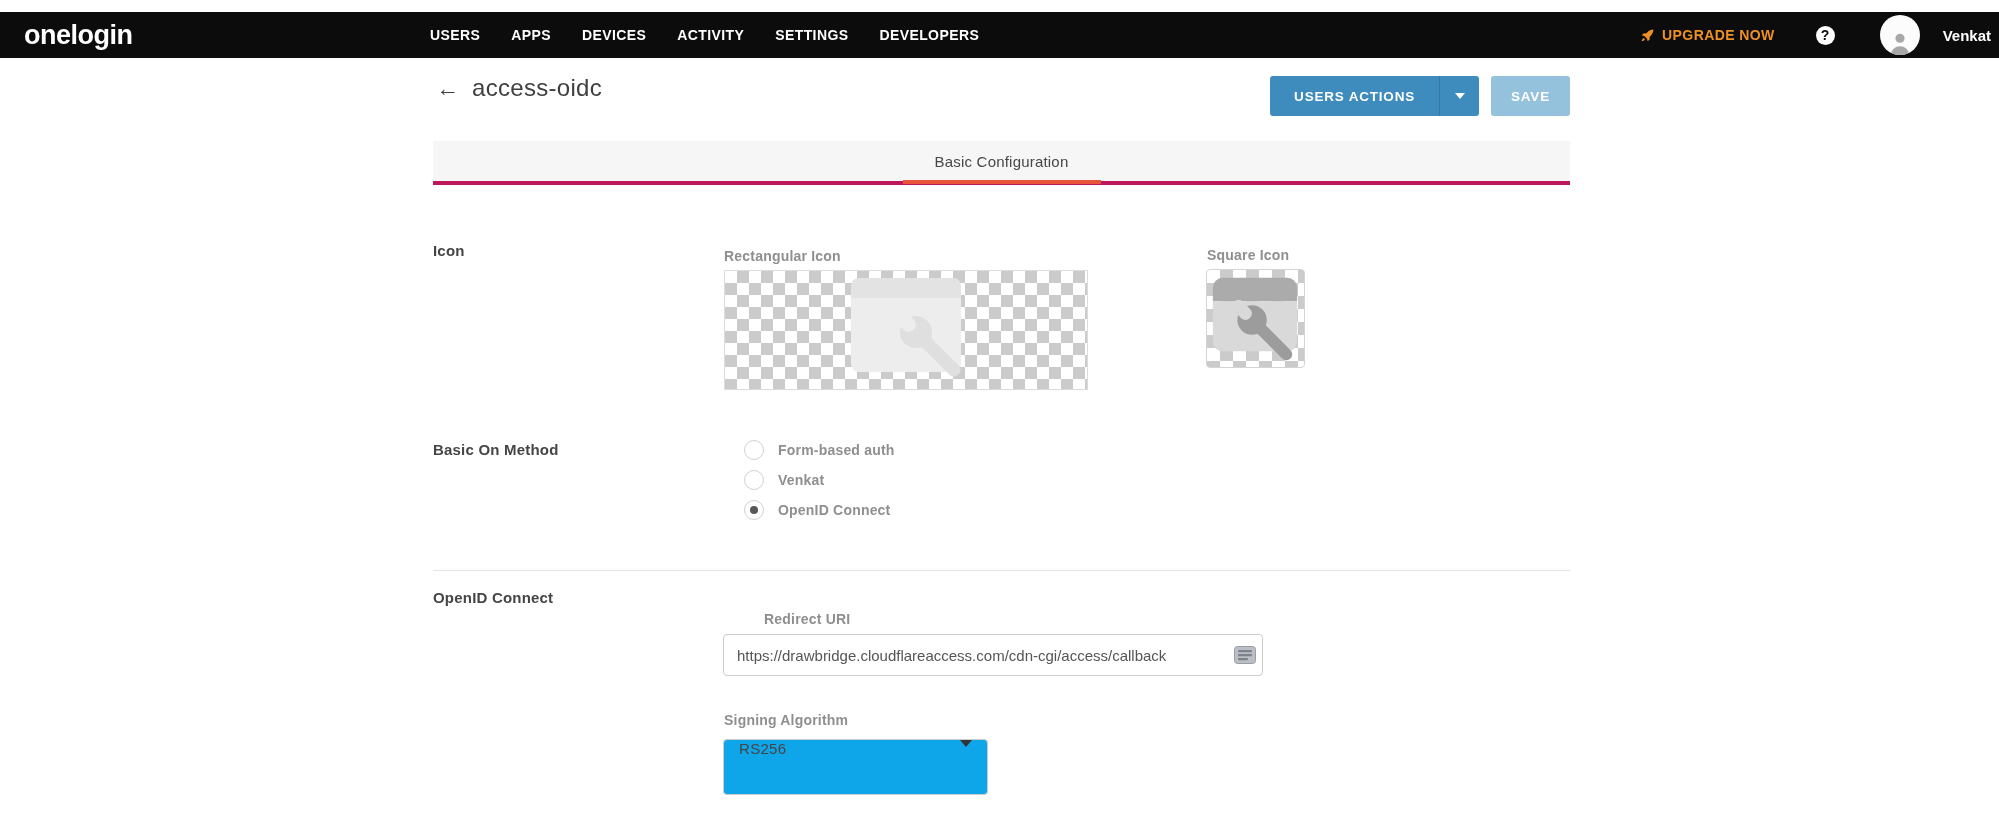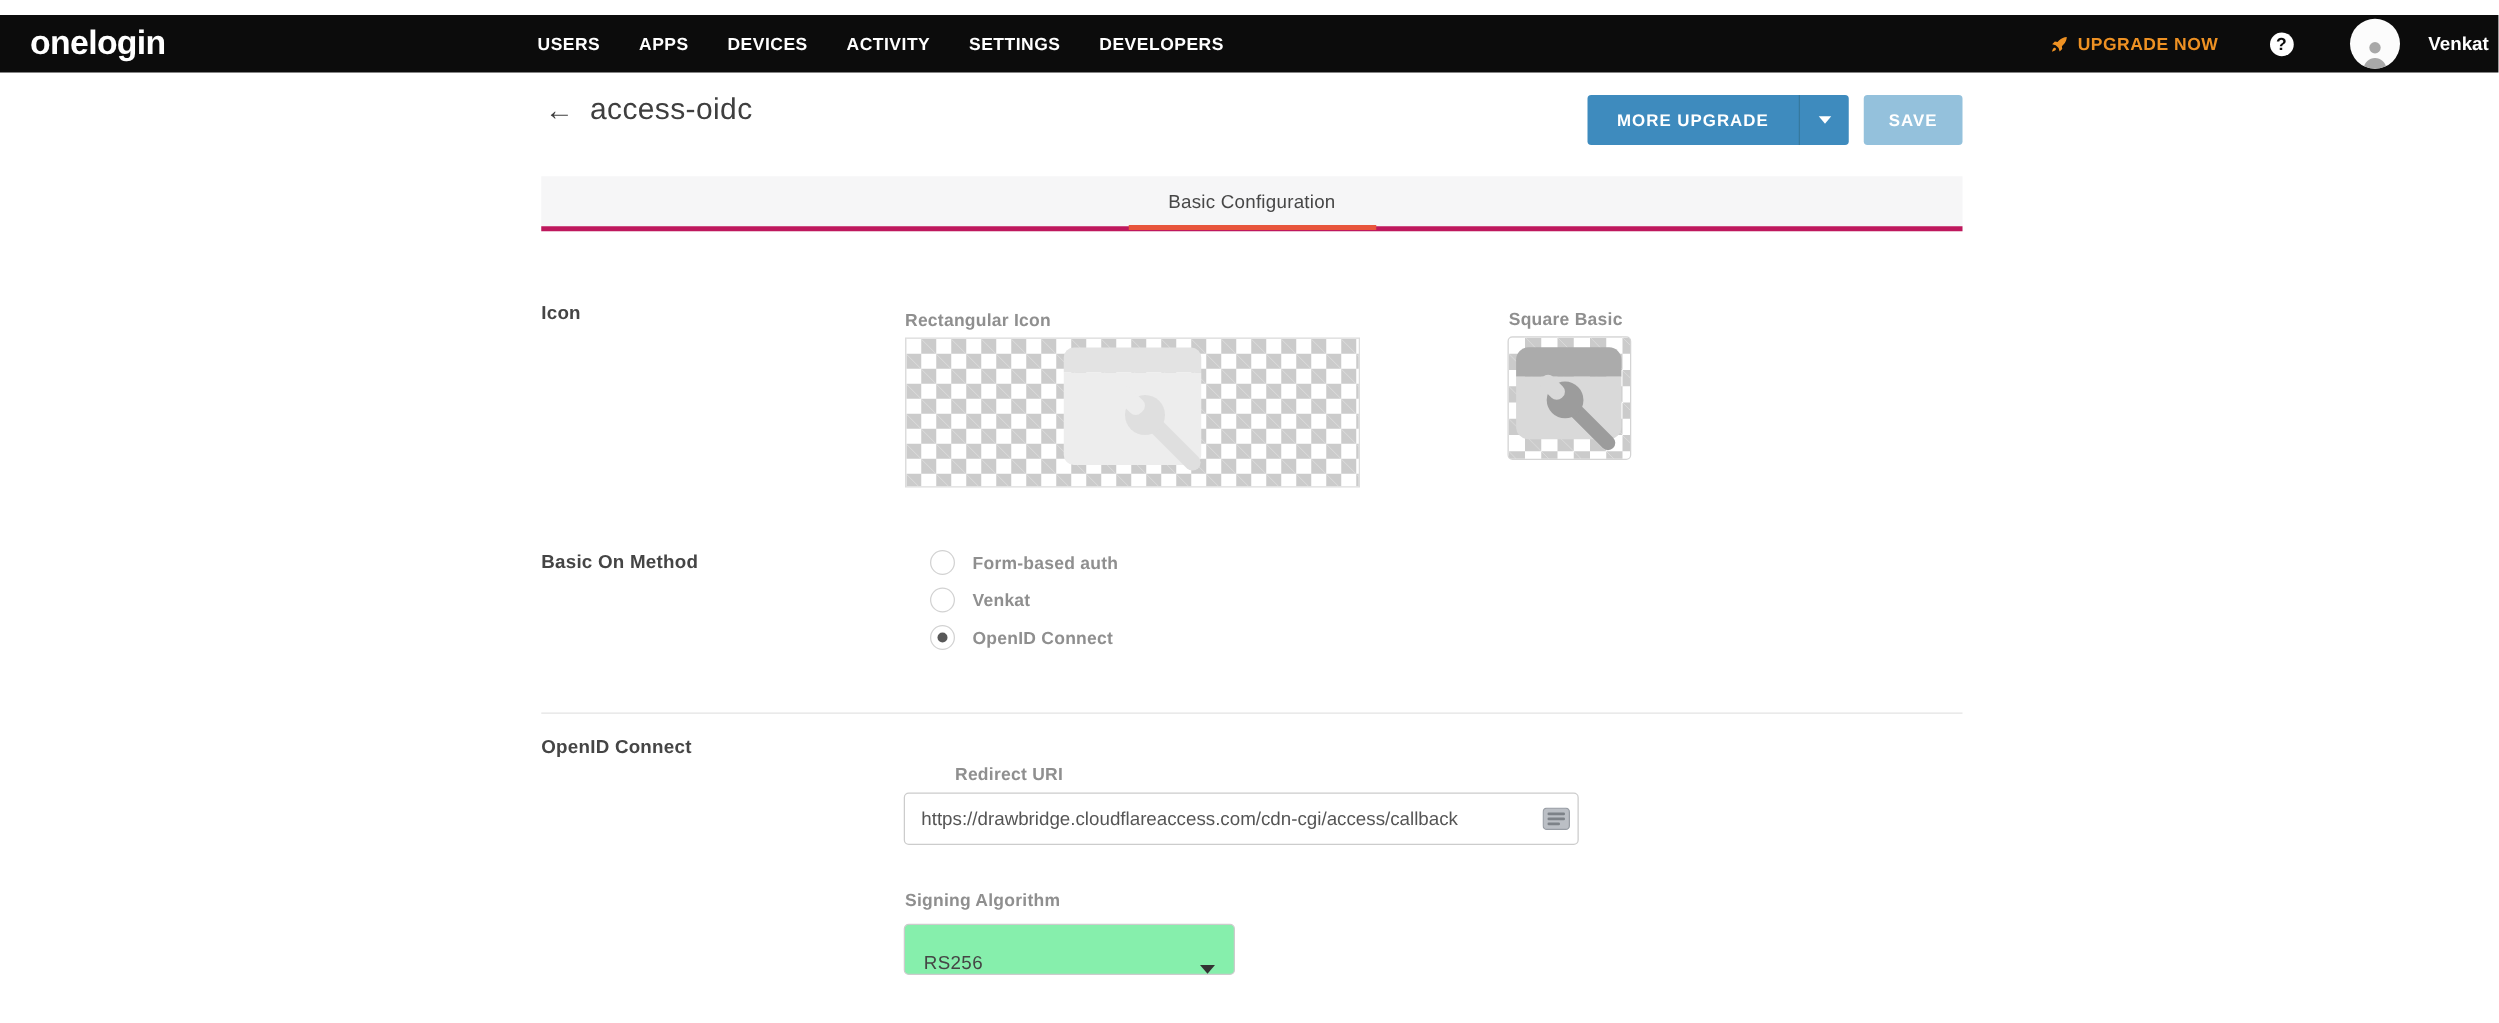--- a/index.html
+++ b/index.html
@@ -74,23 +74,23 @@
   .radio-label { font-size:14px; font-weight:600; color:#8f8f8f; letter-spacing:0.2px; }
 
   .divider { position:absolute; left:433px; top:570px; width:1137px; height:1px; background:#e4e4e4; }
 
   .uri-input-wrap { position:absolute; left:723px; top:634px; width:540px; height:42px; }
   .uri-input { width:100%; height:100%; border:1px solid #cccccc; border-radius:4px;
     padding:0 34px 0 13px; font-size:15px; color:#555; background:#fff; outline:none;
     font-family:"Liberation Sans","DejaVu Sans",sans-serif; }
   .autofill-icon { position:absolute; right:7px; top:50%; transform:translateY(-50%); opacity:0.9; }
 
-  .select-box { position:absolute; left:723px; top:739px; width:265px; height:41px;
-    border:1px solid #cccccc; border-radius:4px; background:#86efac; display:flex;
-    align-items:flex-end; justify-content:space-between; padding:0 15px; cursor:pointer; }
+  .select-box { position:absolute; left:723px; top:739px; width:265px; height:56px;
+    border:1px solid #cccccc; border-radius:4px; background:#0ea5e9; display:flex;
+    align-items:flex-start; justify-content:space-between; padding:0 15px; cursor:pointer; }
   .select-value { font-size:15px; color:#454545; letter-spacing:0.3px; }
   .select-caret { width:0; height:0; border-left:6px solid transparent;
     border-right:6px solid transparent; border-top:7px solid #333; }
 </style>
 </head>
 <body>
 
 <div class="canvas">
 
   <div class="navbar">
@@ -131,21 +131,21 @@
     </div>
   </div>
 
   <div class="page-header">
     <div class="title-wrap">
       <span class="back-arrow">←</span>
       <span class="page-title">access-oidc</span>
     </div>
     <div class="header-buttons">
       <div class="btn-more">
-        <span class="btn-more-label">MORE UPGRADE</span>
+        <span class="btn-more-label">USERS ACTIONS</span>
         <span class="btn-more-caret">
           <span class="caret-down"></span>
         </span>
       </div>
       <div class="btn-save">SAVE</div>
     </div>
   </div>
 
   <div class="tabbar">
     <div class="tab">Basic Configuration</div>
@@ -161,21 +161,21 @@
         <path d="M21 23 h110 v66 a8 8 0 0 1 -8 8 h-94 a8 8 0 0 1 -8 -8 z" fill="#ededed"></path>
         <line x1="92" y1="63" x2="124" y2="95" stroke="#dfdfdf" stroke-width="13" stroke-linecap="round"></line>
         <circle cx="86" cy="57" r="16" fill="#dfdfdf"></circle>
         <g transform="translate(75,46) rotate(45)">
           <rect x="-13" y="-7" width="25" height="14" rx="6" fill="#ededed"></rect>
         </g>
       </svg>
     </span>
   </div>
 
-  <div class="field-label" style="left:1207px; top:247px;">Square Basic</div>
+  <div class="field-label" style="left:1207px; top:247px;">Square Icon</div>
   <div class="square-icon-box checker">
     <span style="display:flex;">
       <svg width="99" height="99" viewBox="0 0 99 99">
         <path d="M16 7 h66 a10 10 0 0 1 10 10 v14 h-86 v-14 a10 10 0 0 1 10 -10 z" fill="#ababab"></path>
         <path d="M6 31 h86 v41 a10 10 0 0 1 -10 10 h-66 a10 10 0 0 1 -10 -10 z" fill="#d9d9d9"></path>
         <line x1="52" y1="56" x2="81" y2="85" stroke="#9c9c9c" stroke-width="12" stroke-linecap="round"></line>
         <circle cx="46" cy="50" r="15" fill="#9c9c9c"></circle>
         <g transform="translate(36,40) rotate(45)">
           <rect x="-12" y="-6.5" width="23" height="13" rx="6" fill="#d9d9d9"></rect>
         </g>

